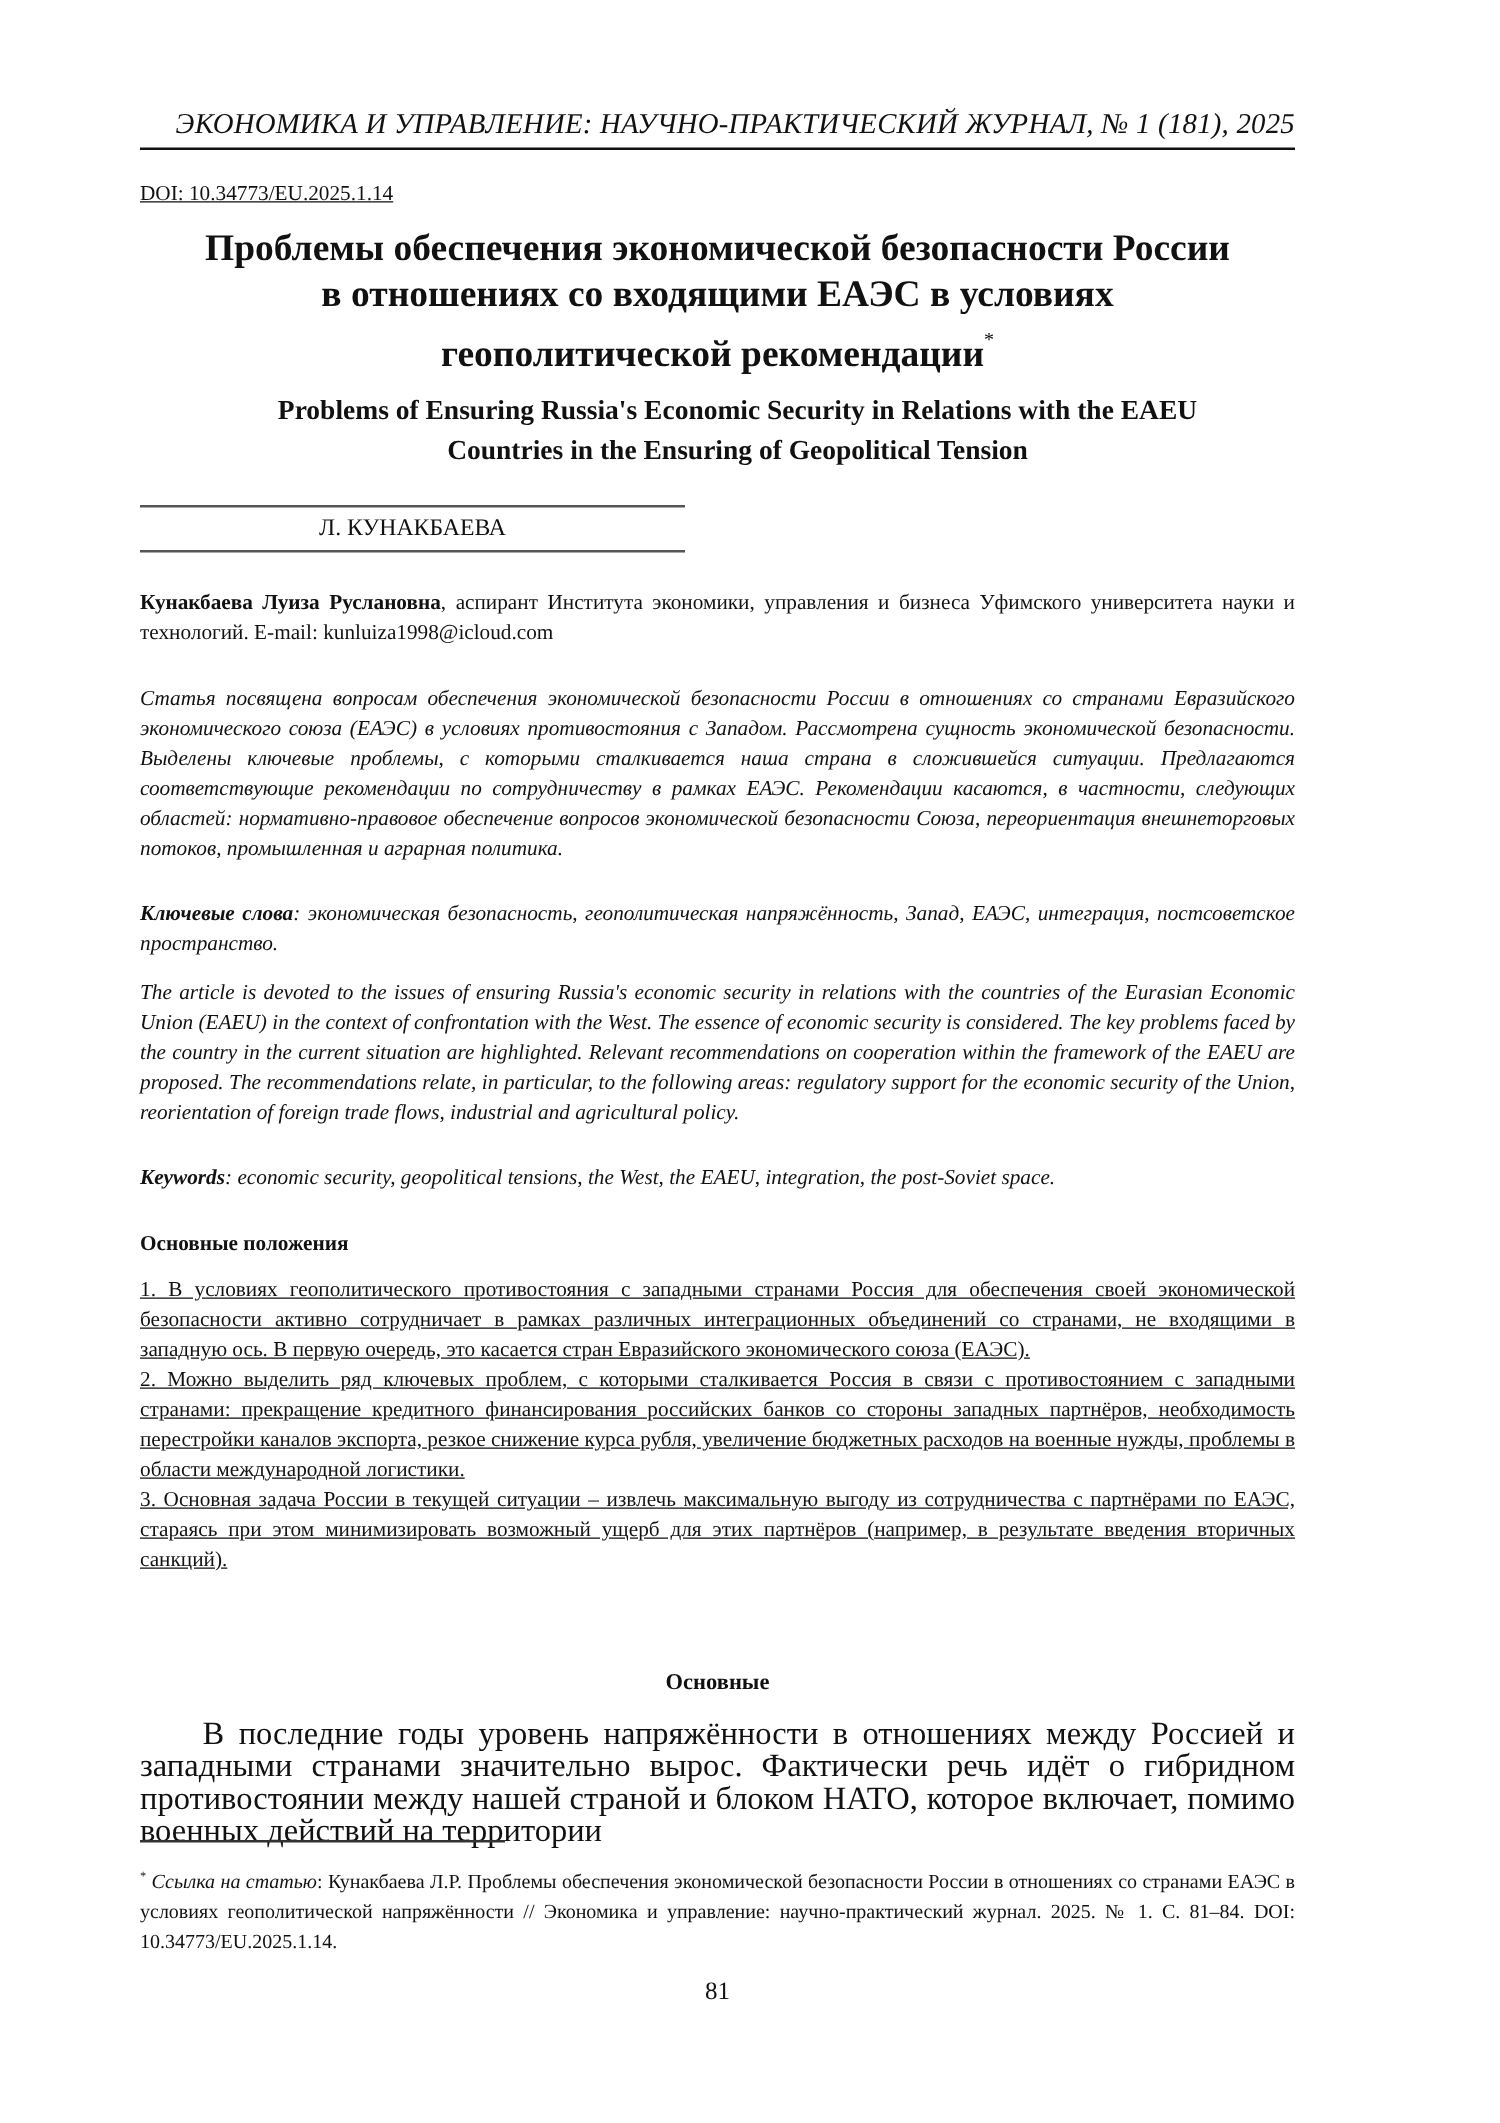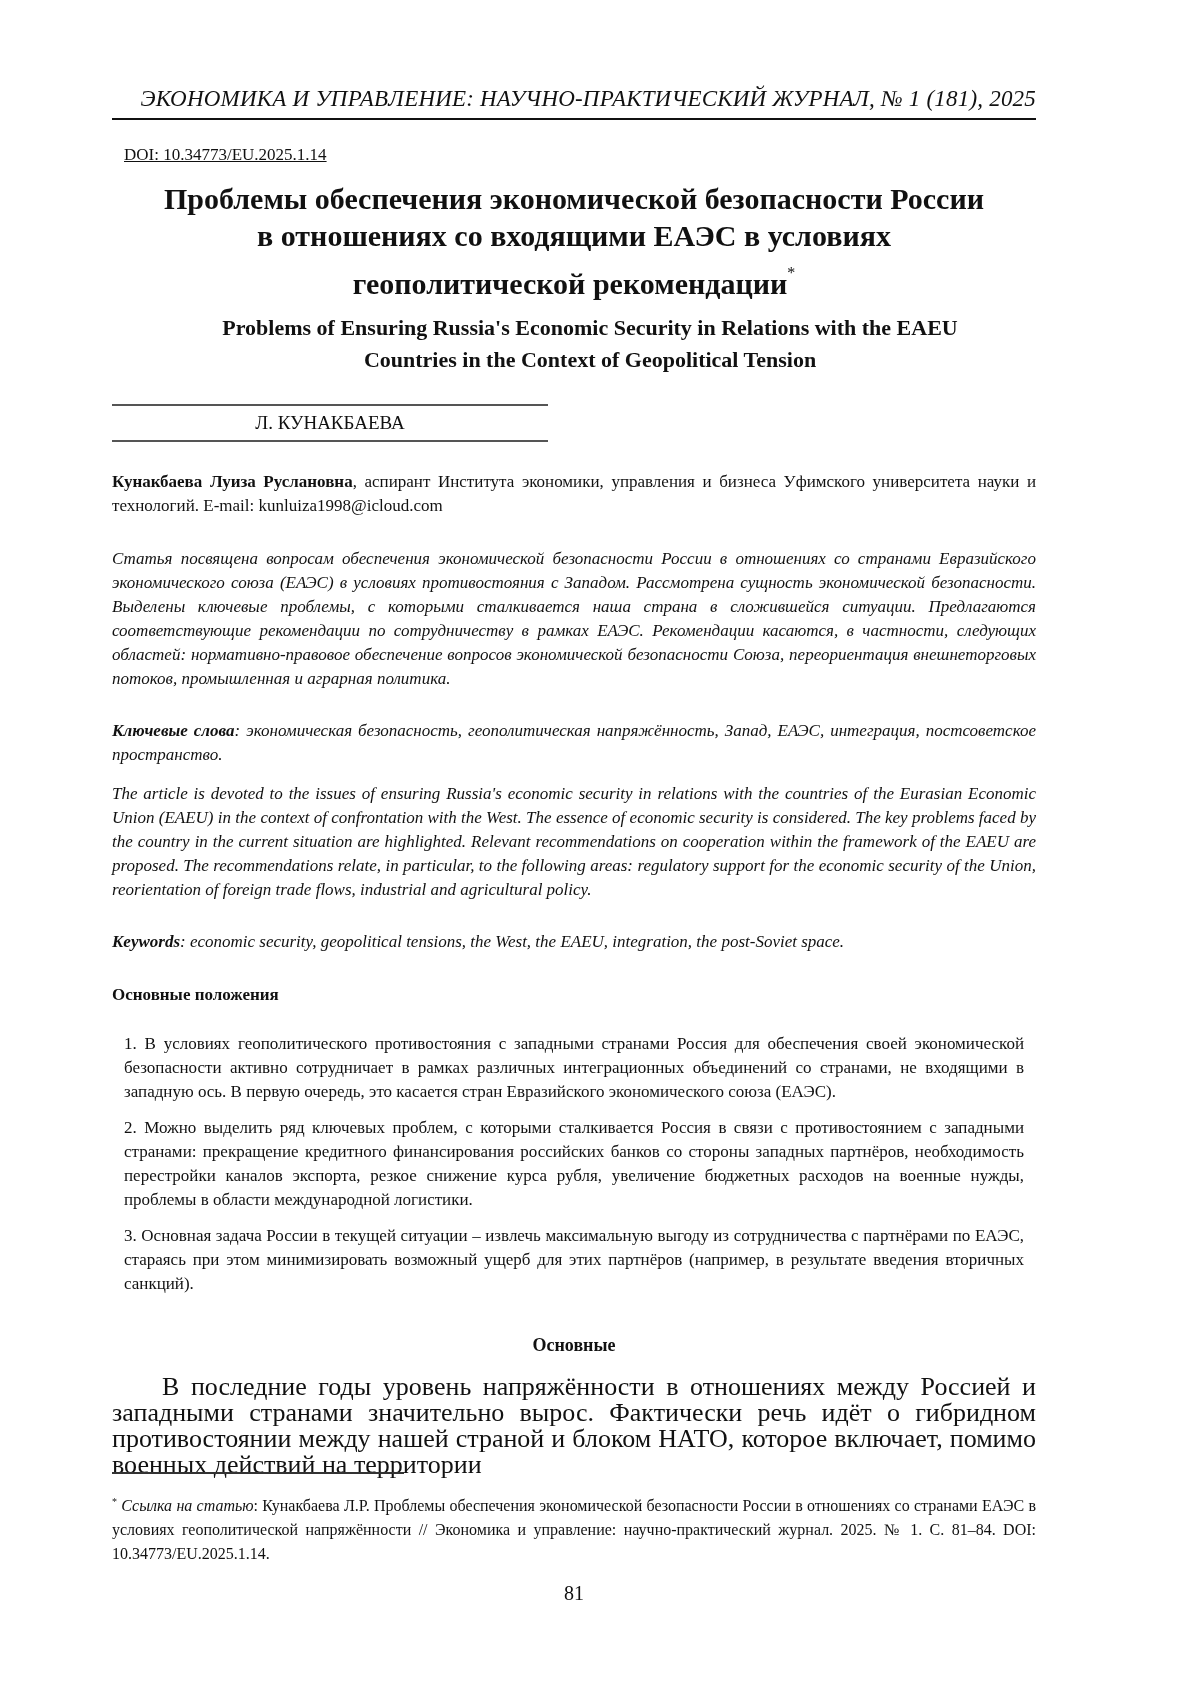--- a/index.html
+++ b/index.html
@@ -2,39 +2,39 @@
 <html><head>
 <meta charset="utf-8">
 <style>
   html, body { margin: 0; padding: 0; background: #ffffff; }
   body { width: 1200px; height: 1698px; position: relative; overflow: hidden;
          font-family: "Liberation Serif", "DejaVu Serif", serif; color: #111; }
   .page { position: absolute; left: 112px; top: 0; width: 924px; }
   .running-head { position: absolute; top: 86px; left: 0; width: 924px; text-align: right;
                   font-style: italic; font-size: 23px; letter-spacing: 0.2px; }
   .head-rule { position: absolute; top: 118px; left: 0; width: 924px; height: 2px; background: #111; }
-  .doi { position: absolute; top: 145px; left: 12px; font-size: 17px; text-decoration: underline; text-align: center; }
+  .doi { position: absolute; top: 145px; left: 0; font-size: 17px; text-decoration: underline; text-align: center; }
   .title-ru { position: absolute; top: 180px; left: 0; width: 924px; text-align: center;
               font-weight: bold; font-size: 30px; line-height: 37px; }
   .title-ru sup { font-size: 16px; vertical-align: 16px; font-weight: normal; }
   .title-en { position: absolute; top: 312px; left: 16px; width: 924px; text-align: center;
               font-weight: bold; font-size: 22px; line-height: 32px; }
   .author-rule { position: absolute; left: 0; width: 436px; height: 2px; background: #555; }
   .author-name { position: absolute; top: 412px; left: 0; width: 436px; text-align: center;
                  font-weight: normal; font-size: 19px; }
   .affil { position: absolute; top: 470px; left: 0; width: 924px; font-size: 17px; line-height: 24px;
            text-align: justify; }
   .affil b { font-weight: bold; }
   .abstract { position: absolute; left: 0; width: 924px; font-style: italic; font-size: 17px;
               line-height: 24px; text-align: justify; margin: 0; }
   .abstract b { font-weight: bold; }
   .section-h { position: absolute; left: 0; font-weight: bold; font-size: 17px; }
   .points { position: absolute; top: 1020px; left: 0; width: 924px; font-size: 17px; line-height: 24px;
             text-align: justify; }
-  .points p { margin: 12px; }
+  .points p { margin: 0; text-decoration: underline; }
   .intro-h { position: absolute; top: 1335px; left: 0; width: 924px; text-align: center;
              font-weight: bold; font-size: 18px; }
   .intro { position: absolute; top: 1374px; left: 0; width: 924px; font-size: 26px; line-height: 26px;
            text-align: justify; text-indent: 50px; margin: 0; }
   .fn-rule { position: absolute; top: 1472px; left: 0; width: 292px; height: 2px; background: #333; }
   .footnote { position: absolute; top: 1490px; left: 0; width: 924px; font-size: 16px; line-height: 24px;
               text-align: justify; margin: 0; }
   .footnote i { font-style: italic; }
   .footnote sup { font-size: 10px; vertical-align: 6px; }
   .page-num { position: absolute; top: 1582px; left: 0; width: 924px; text-align: center; font-size: 20px; }
@@ -50,21 +50,21 @@
   <div class="doi">DOI: 10.34773/EU.2025.1.14</div>
 
   <div class="title-ru">
     <div>Проблемы обеспечения экономической безопасности России</div>
     <div>в отношениях со входящими ЕАЭС в условиях</div>
     <div><span>геополитической рекомендации</span><sup>*</sup></div>
   </div>
 
   <div class="title-en">
     <div>Problems of Ensuring Russia's Economic Security in Relations with the EAEU</div>
-    <div>Countries in the Context of Geopolitical Tension</div>
+    <div>Countries in the Ensuring of Geopolitical Tension</div>
   </div>
 
   <div class="author-rule" style="top:404px;"></div>
   <div class="author-name">Л. КУНАКБАЕВА</div>
   <div class="author-rule" style="top:440px;"></div>
 
   <div class="affil"><b>Кунакбаева Луиза Руслановна</b><span>, аспирант Института экономики, управления и бизнеса Уфимского университета науки и технологий. E-mail: kunluiza1998@icloud.com</span></div>
 
   <p class="abstract" style="top:547px;">Статья посвящена вопросам обеспечения экономической безопасности России в отношениях со странами Евразийского экономического союза (ЕАЭС) в условиях противостояния с Западом. Рассмотрена сущность экономической безопасности. Выделены ключевые проблемы, с которыми сталкивается наша страна в сложившейся ситуации. Предлагаются соответствующие рекомендации по сотрудничеству в рамках ЕАЭС. Рекомендации касаются, в частности, следующих областей: нормативно-правовое обеспечение вопросов экономической безопасности Союза, переориентация внешнеторговых потоков, промышленная и аграрная политика.</p>
   <p class="abstract" style="top:719px;"><b>Ключевые слова</b><span>: экономическая безопасность, геополитическая напряжённость, Запад, ЕАЭС, интеграция, постсоветское пространство.</span></p>

